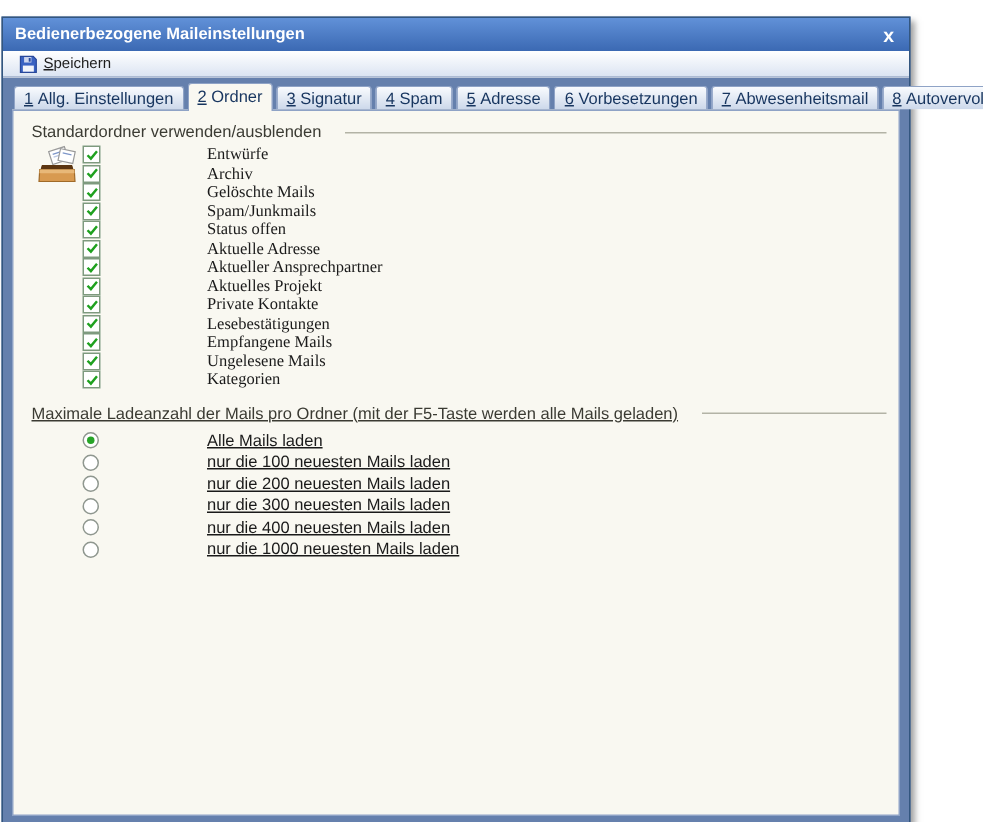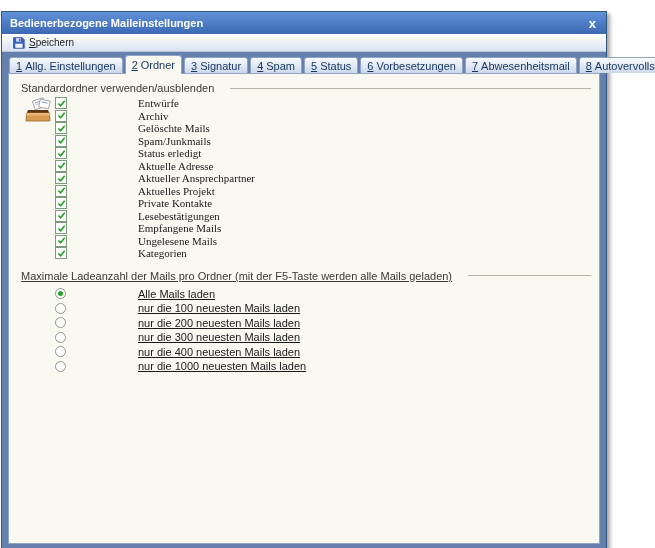--- a/index.html
+++ b/index.html
@@ -93,21 +93,21 @@
         <div class="tab">
     <span class="num">3</span>
     <span class="tlabel">Signatur</span>
   </div>
         <div class="tab">
     <span class="num">4</span>
     <span class="tlabel">Spam</span>
   </div>
         <div class="tab">
     <span class="num">5</span>
-    <span class="tlabel">Status</span>
+    <span class="tlabel">Adresse</span>
   </div>
         <div class="tab">
     <span class="num">6</span>
     <span class="tlabel">Vorbesetzungen</span>
   </div>
         <div class="tab">
     <span class="num">7</span>
     <span class="tlabel">Abwesenheitsmail</span>
   </div>
         <div class="tab">
@@ -173,21 +173,21 @@
                 </svg>
               </span>
     <span class="lbl">Spam/Junkmails</span>
   </div>
             <div class="check-row">
     <span class="cb">
                 <svg width="9" height="9" viewBox="0 0 10 10">
                   <path d="M1.5 5 L4 7.5 L8.5 2" fill="none" stroke="#1fa11f" stroke-width="1.8"></path>
                 </svg>
               </span>
-    <span class="lbl">Status erledigt</span>
+    <span class="lbl">Status offen</span>
   </div>
             <div class="check-row">
     <span class="cb">
                 <svg width="9" height="9" viewBox="0 0 10 10">
                   <path d="M1.5 5 L4 7.5 L8.5 2" fill="none" stroke="#1fa11f" stroke-width="1.8"></path>
                 </svg>
               </span>
     <span class="lbl">Aktuelle Adresse</span>
   </div>
             <div class="check-row">

